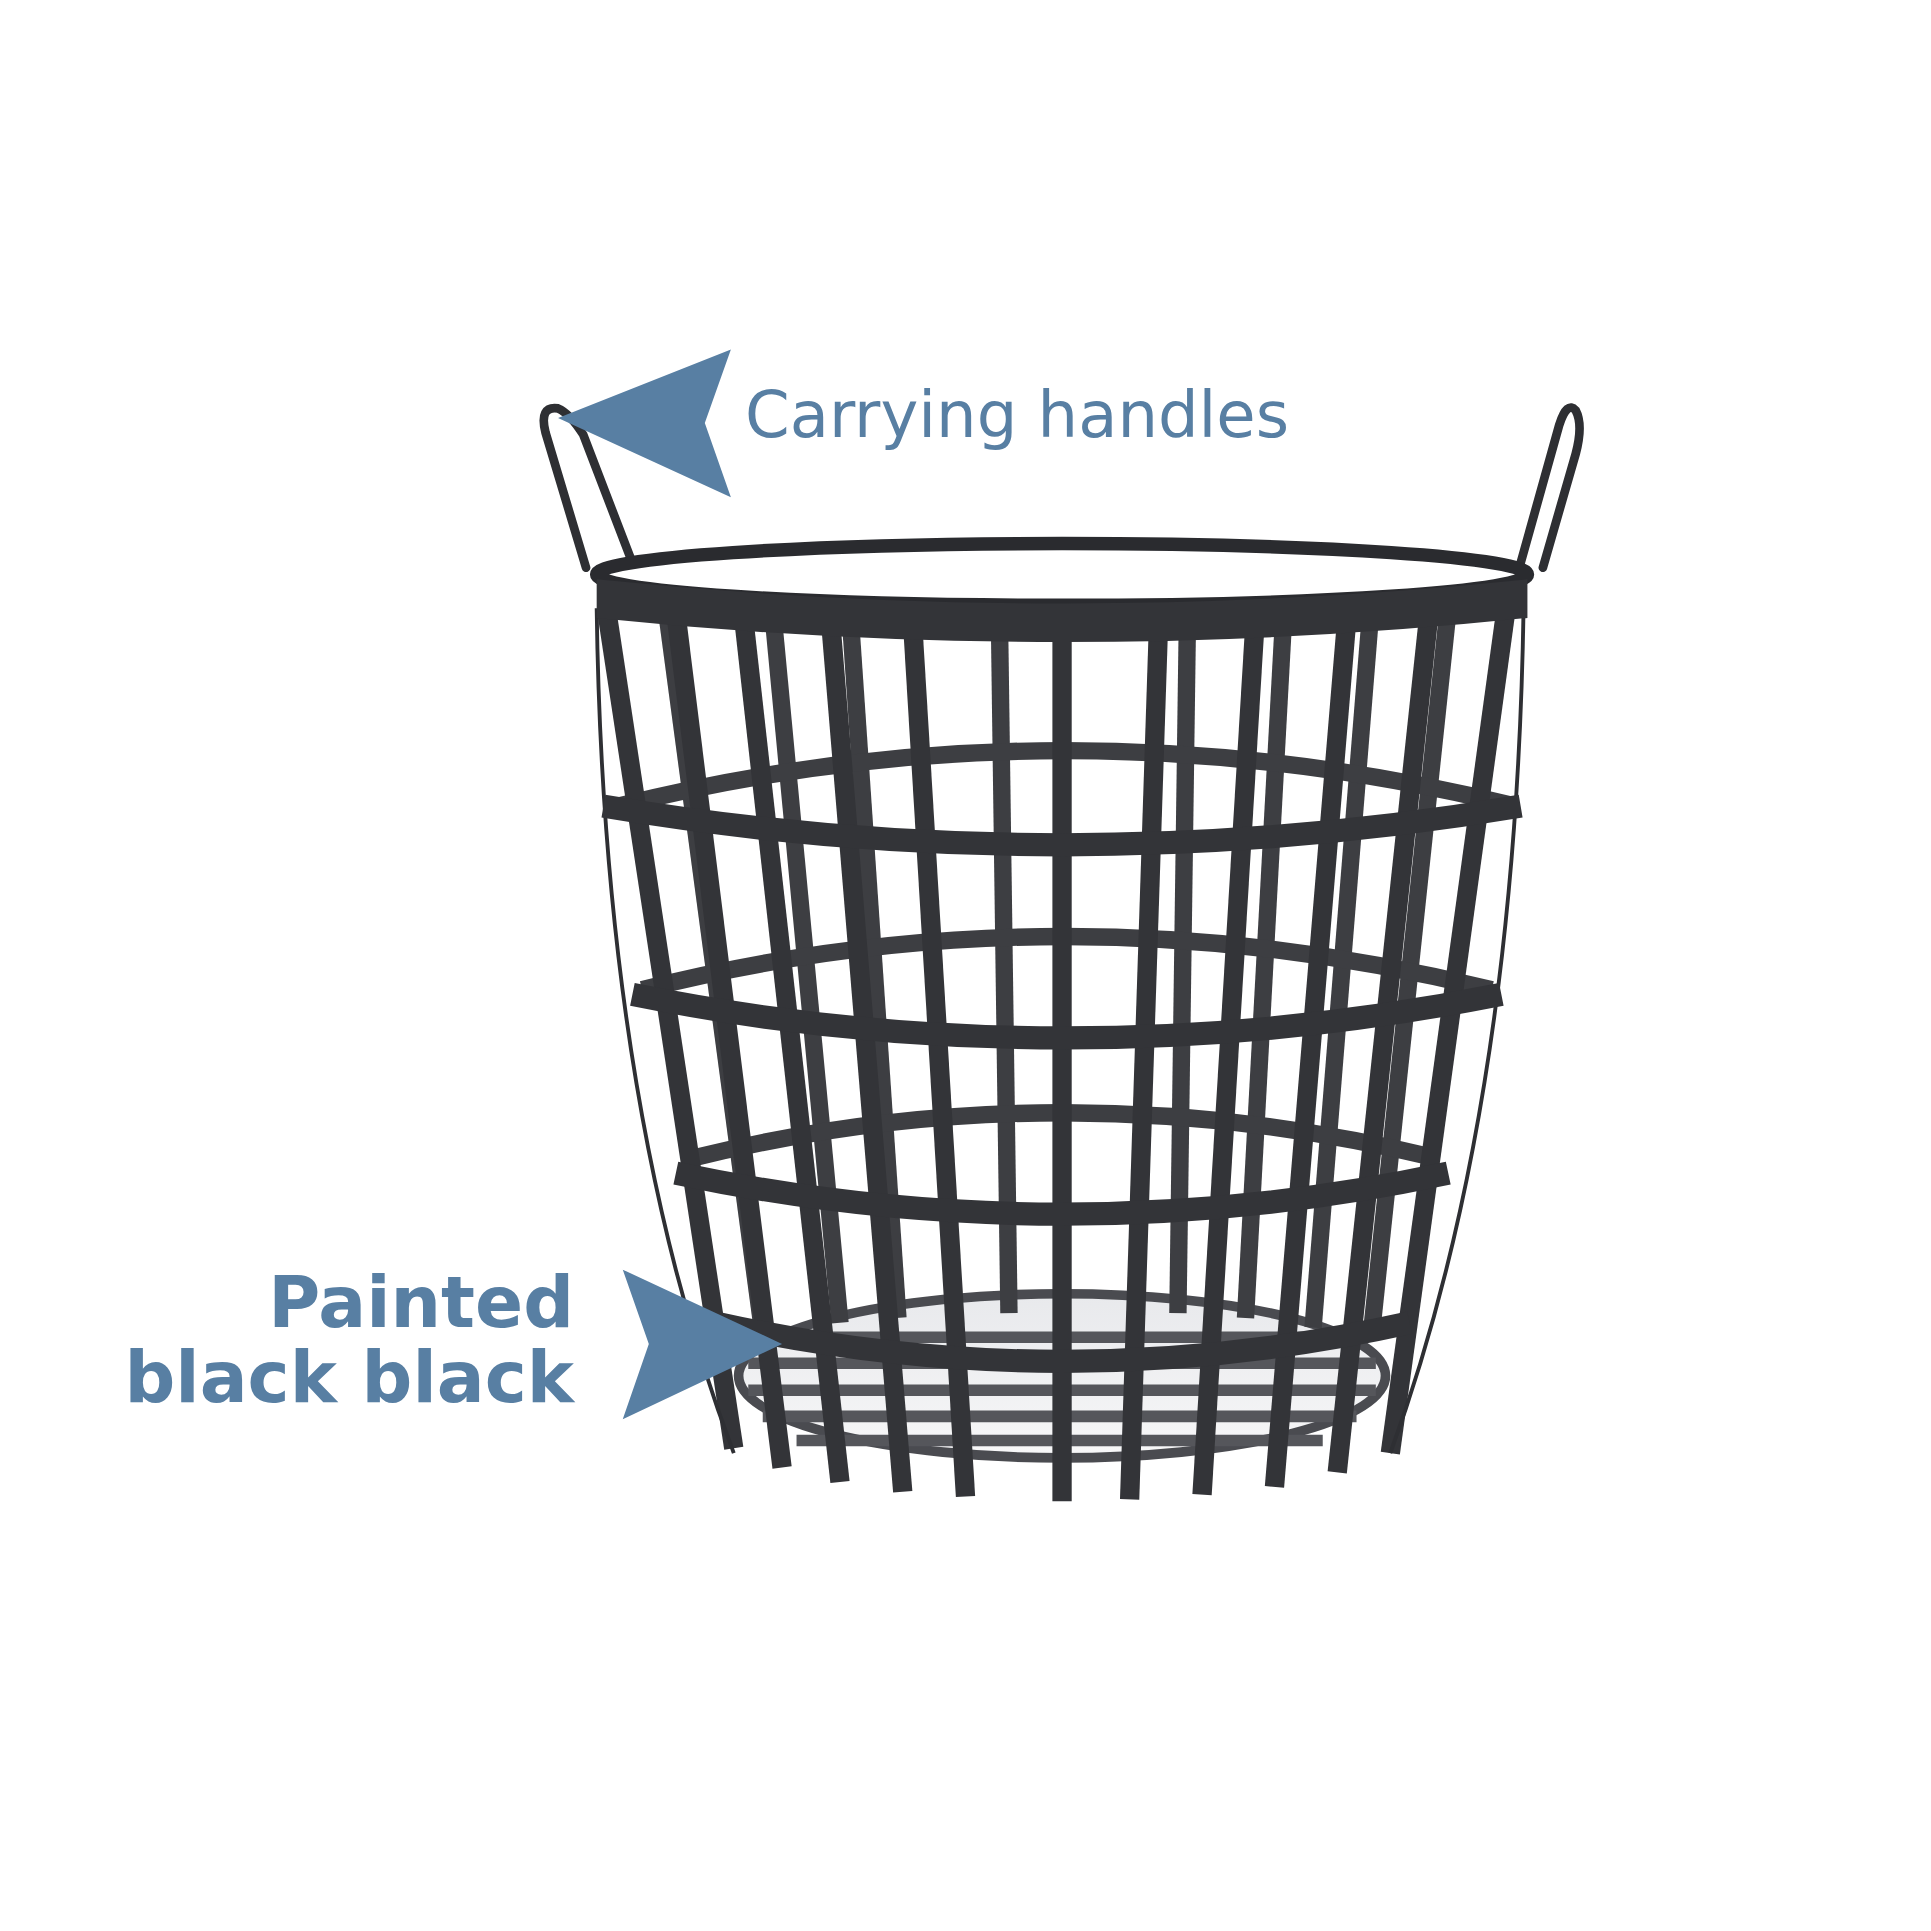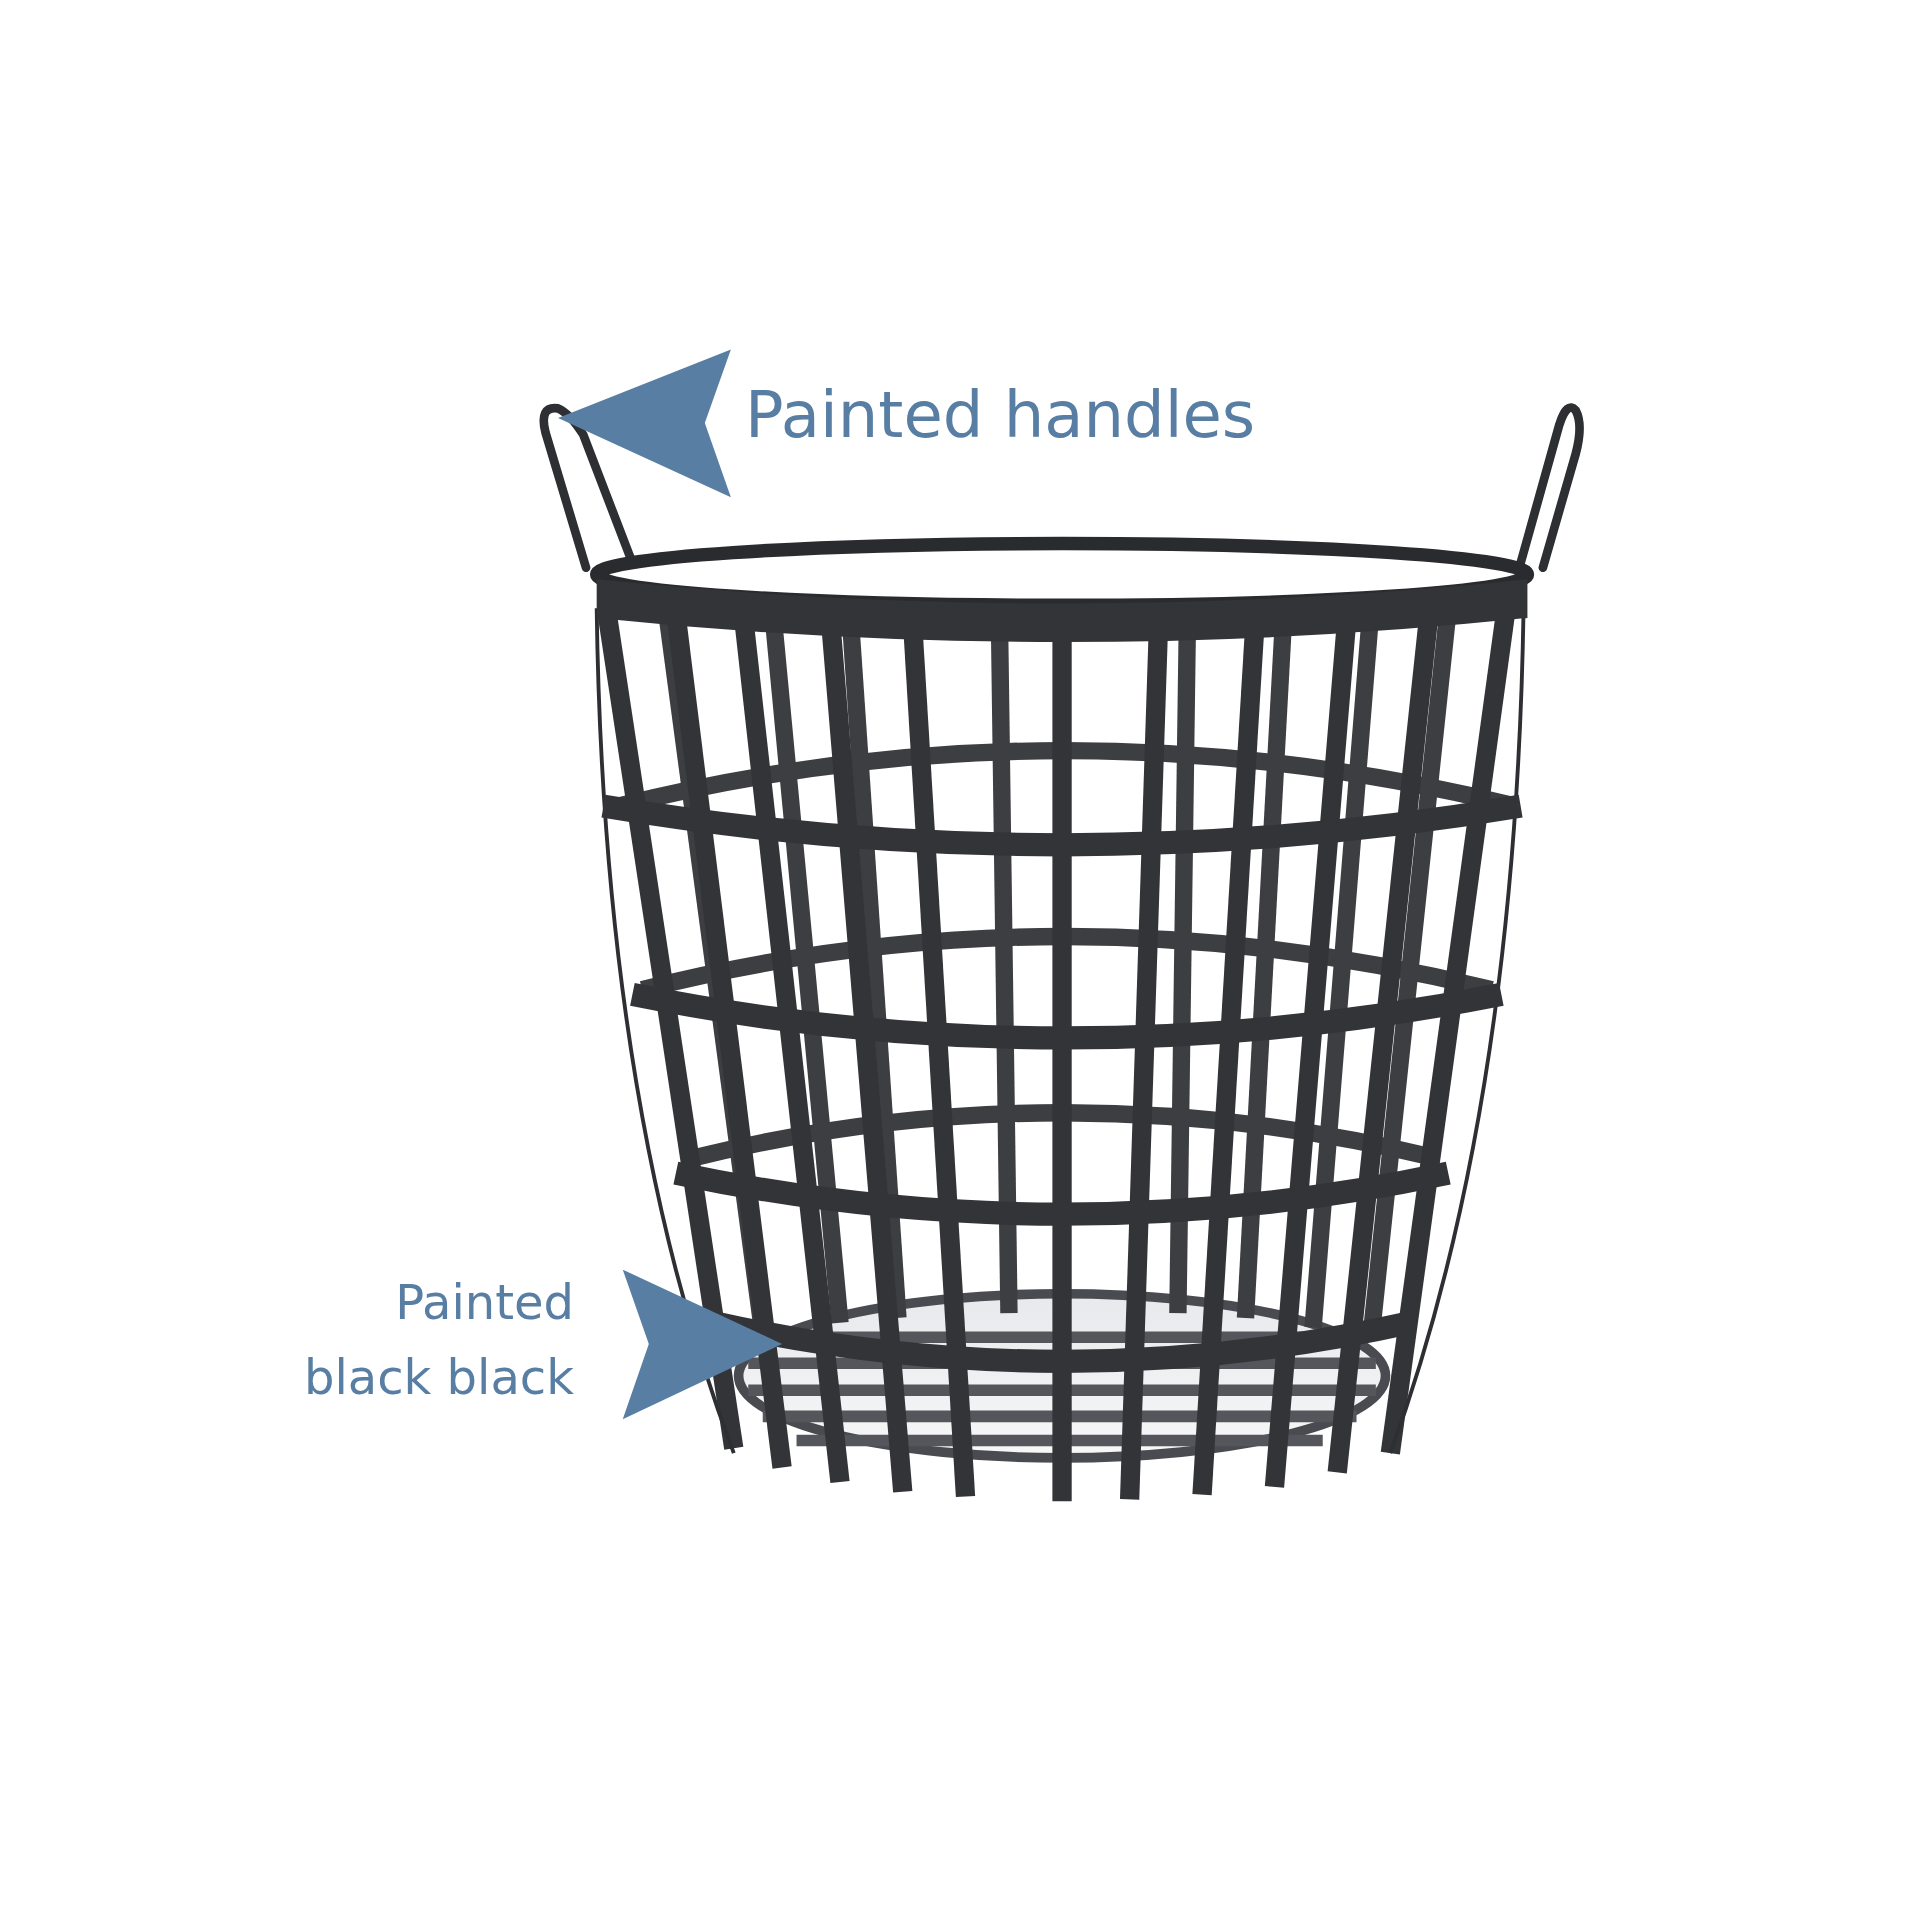--- a/index.html
+++ b/index.html
@@ -1,20 +1,20 @@
 <!DOCTYPE html>
 <html><head>
 <meta charset="utf-8">
 <style>
   html, body { margin: 0; padding: 0; background: #ffffff; }
   body { width: 1931px; height: 1931px; position: relative; overflow: hidden; font-family: "DejaVu Sans", sans-serif; }
   .canvas { position: absolute; left: 0; top: 0; width: 1931px; height: 1931px; }
   .label { position: absolute; color: #587fa3; font-family: "DejaVu Sans", sans-serif; font-weight: 400; letter-spacing: 0px; }
   .label-top { left: 745px; top: 378px; font-size: 64px; white-space: nowrap; }
-  .label-bottom { right: 1357px; top: 1265px; font-size: 48px; line-height: 75px; text-align: right; white-space: nowrap; }
+  .label-bottom { right: 1357px; top: 1265px; font-size: 71px; line-height: 75px; text-align: right; white-space: nowrap; font-weight: bold; }
   .label-bottom span { display: block; }
 </style>
 </head>
 <body>
 
 <div class="canvas">
   <svg width="1931" height="1931" viewBox="0 0 2000 2000" xmlns="http://www.w3.org/2000/svg">
     <defs>
       <linearGradient id="floor" x1="0" y1="0" x2="0" y2="1">
         <stop offset="0" stop-color="#e8e9ec"></stop>
@@ -84,19 +84,19 @@
 
     <g>
       <ellipse cx="1100" cy="595" rx="482" ry="32" fill="none" stroke="#2a2b2f" stroke-width="14"></ellipse>
       <path d="M618 600 L618 640 Q1100 690 1582 640 L1582 600 Q1100 650 618 600 Z" fill="#333438"></path>
     </g>
 
     <polygon points="578,433 757,362 730,438 757,515" fill="#587fa3"></polygon>
     <polygon points="645,1315 810,1392 645,1470 672,1392" fill="#587fa3"></polygon>
   </svg>
 
-  <div class="label label-top">Painted handles</div>
+  <div class="label label-top">Carrying handles</div>
   <div class="label label-bottom">
     <span>Painted</span>
     <span>black black</span>
   </div>
 </div>
 
 
 </body></html>

